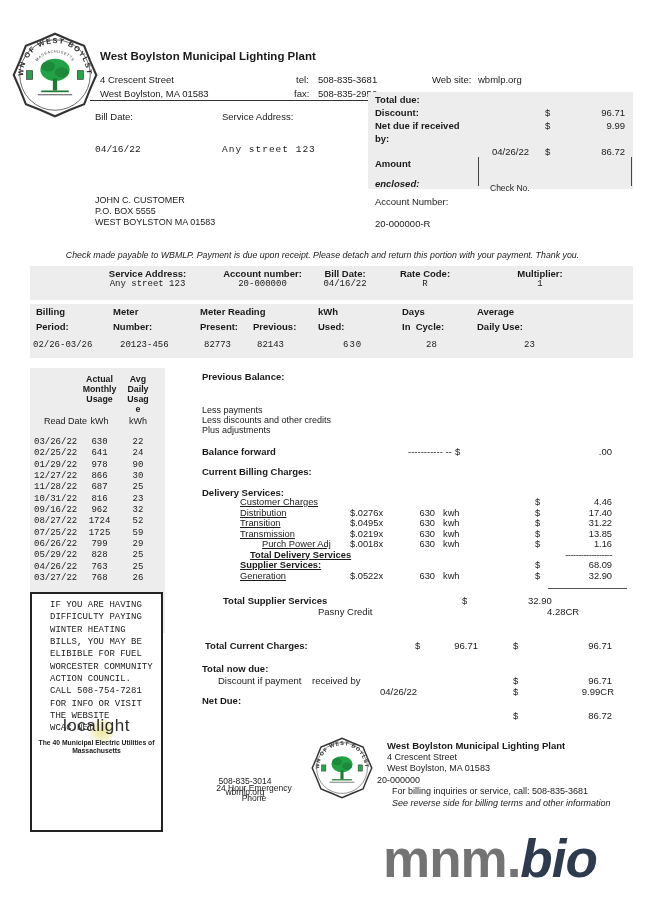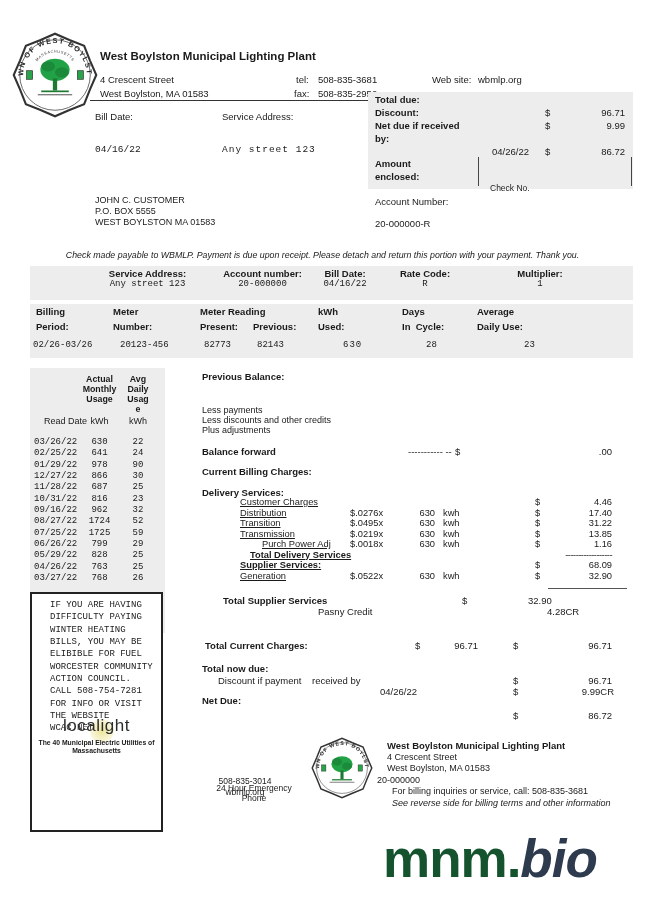--- a/index.html
+++ b/index.html
@@ -80,21 +80,21 @@
   <div class="abs fs95" style="left:545px;top:107px;">$</div>
   <div class="abs fs95 r" style="left:560px;top:107px;width:65px;">96.71</div>
   <div class="abs b fs95" style="left:375px;top:120px;">Net due if received</div>
   <div class="abs fs95" style="left:545px;top:120px;">$</div>
   <div class="abs fs95 r" style="left:560px;top:120px;width:65px;">9.99</div>
   <div class="abs b fs95" style="left:375px;top:133px;">by:</div>
   <div class="abs fs95" style="left:492px;top:146px;">04/26/22</div>
   <div class="abs fs95" style="left:545px;top:146px;">$</div>
   <div class="abs fs95 r" style="left:560px;top:146px;width:65px;">86.72</div>
   <div class="abs b fs95" style="left:375px;top:158px;">Amount</div>
-  <div class="abs b fs95" style="left:375px;top:171px;">enclosed:</div>
+  <div class="abs b fs95" style="left:375px;top:178px;font-style:italic;">enclosed:</div>
   <div class="abs vline" style="left:478px;top:157px;height:29px;"></div>
   <div class="abs vline" style="left:631px;top:157px;height:29px;"></div>
   <div class="abs fs85" style="left:490px;top:183px;">Check No.</div>
   <div class="abs fs95" style="left:375px;top:196px;">Account Number:</div>
   <div class="abs fs95" style="left:375px;top:218px;">20-000000-R</div>
 
   <div class="abs fs95" style="left:95px;top:111px;">Bill Date:</div>
   <div class="abs fs95" style="left:222px;top:111px;">Service Address:</div>
   <div class="abs mono fs95" style="left:95px;top:144px;">04/16/22</div>
   <div class="abs mono fs95" style="left:222px;top:144px;letter-spacing:1px;">Any street 123</div>
@@ -375,16 +375,16 @@
   </div>
 
   <div class="abs b fs95" style="left:387px;top:740px;">West Boylston Municipal Lighting Plant</div>
   <div class="abs fs9" style="left:387px;top:752px;">4 Crescent Street</div>
   <div class="abs fs9" style="left:387px;top:763px;">West Boylston, MA 01583</div>
   <div class="abs fs9" style="left:377px;top:775px;">20-000000</div>
   <div class="abs fs9" style="left:392px;top:786px;">For billing inquiries or service, call: 508-835-3681</div>
   <div class="abs fs9 i" style="left:392px;top:798px;">See reverse side for billing terms and other information</div>
 
   <div class="abs wm" style="left:383px;top:828px;">
-    <span style="color:#14532d;">mnm.</span><span class="i" style="color:#2e3a4e;">bio</span>
+    <span style="color:#737373;">mnm.</span><span class="i" style="color:#2e3a4e;">bio</span>
   </div>
 
 </div>
 
 </body></html>

